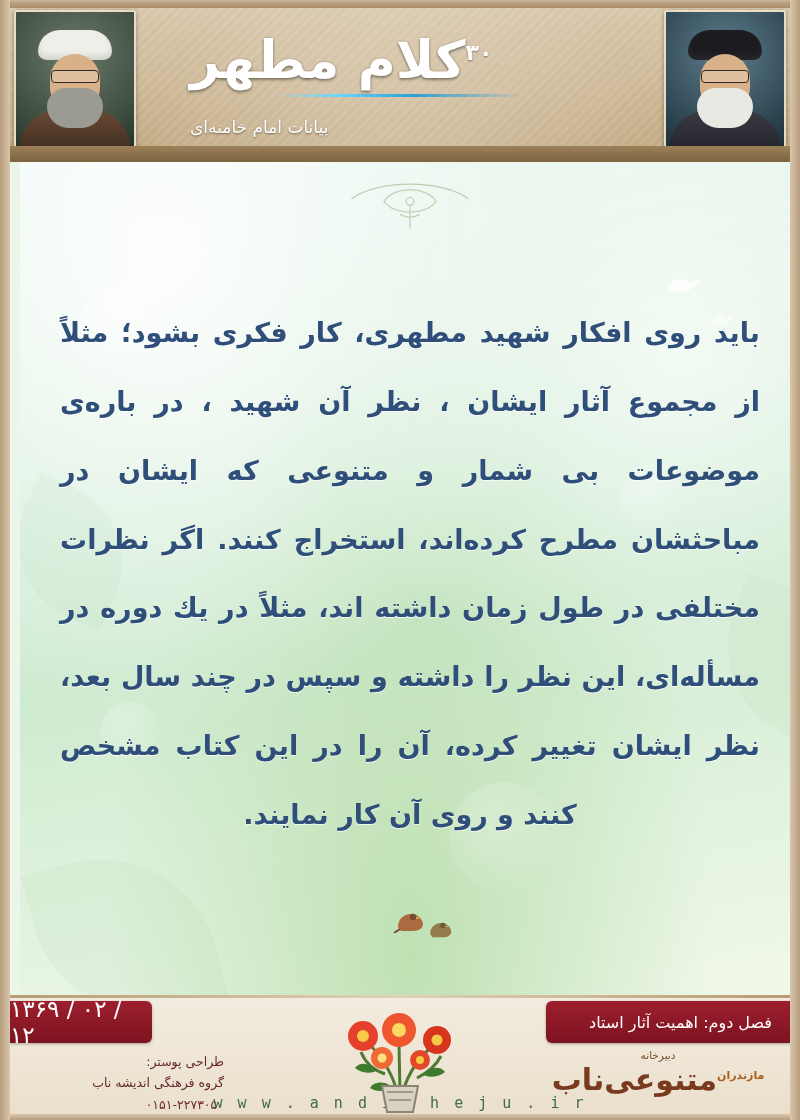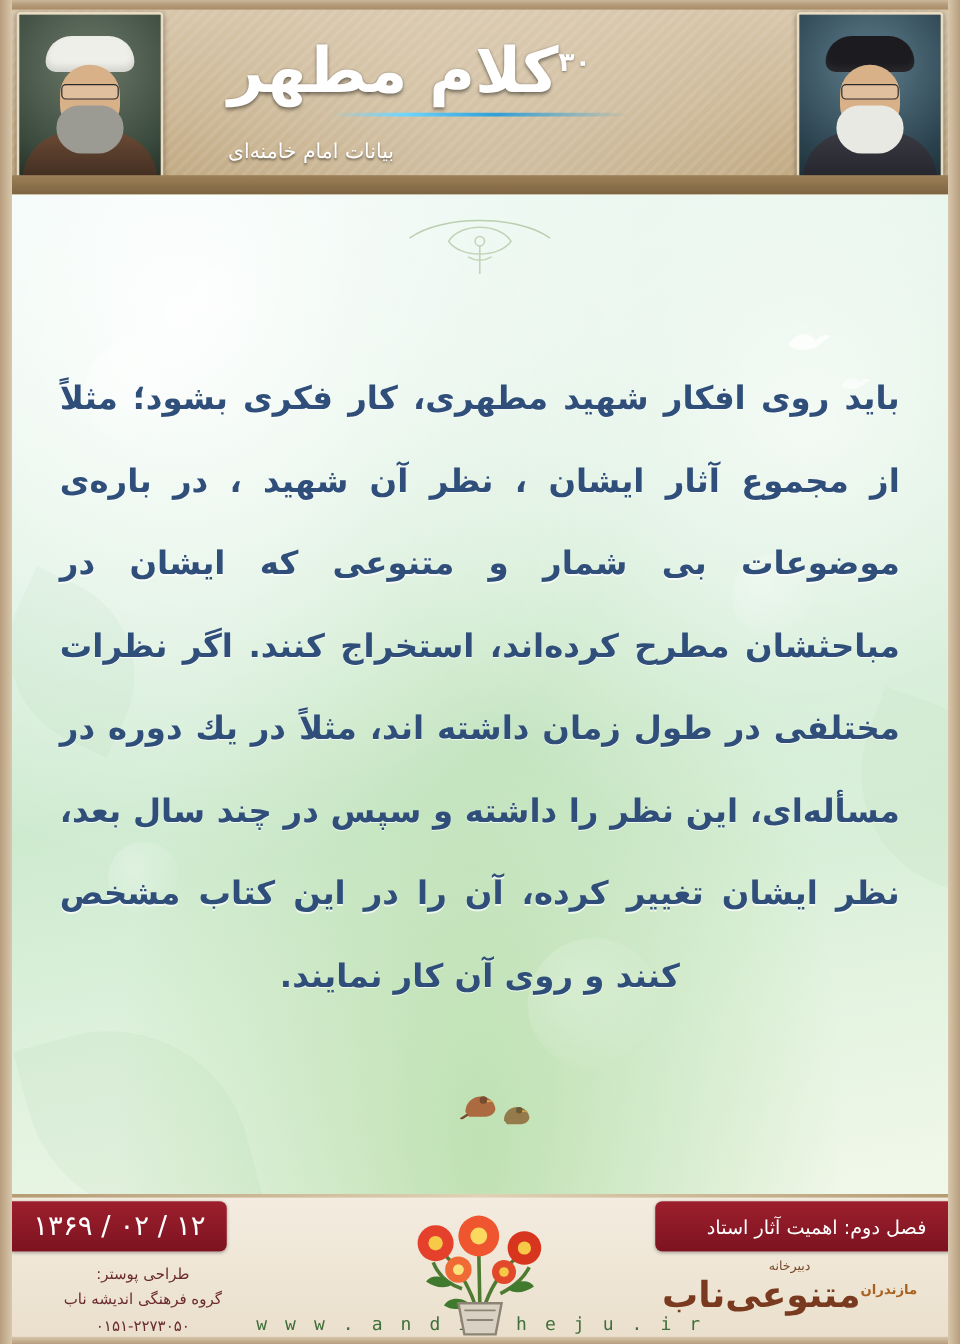--- a/index.html
+++ b/index.html
@@ -162,21 +162,21 @@
     margin: 8px auto 0;
     width: 250px;
     height: 3px;
     background: linear-gradient(90deg, rgba(255,255,255,0), #6bd6ff 25%, #2f9fd6 55%, rgba(255,255,255,0));
     border-radius: 2px;
   }
 
   
   .canvas {
     position: absolute;
-    left: 10px;
+    left: 20px;
     top: 162px;
     width: 780px;
     height: 835px;
     background:
       radial-gradient(ellipse at 18% 12%, rgba(255,255,255,.95), rgba(255,255,255,0) 45%),
       radial-gradient(ellipse at 85% 22%, rgba(255,255,255,.7), rgba(255,255,255,0) 40%),
       radial-gradient(ellipse at 50% 95%, rgba(183,221,170,.85), rgba(183,221,170,0) 55%),
       linear-gradient(170deg, #e9f7f1 0%, #d8efdd 30%, #cdeacf 55%, #e3f3e0 80%, #f1f8ea 100%);
     overflow: hidden;
     z-index: 10;
@@ -253,21 +253,21 @@
   .footer-line {
     position: absolute;
     left: 0; top: 0;
     width: 800px; height: 3px;
     background: linear-gradient(90deg, #b49a72, #e0d2b6, #b49a72);
   }
   .date-badge {
     position: absolute;
     left: 10px;
     top: 6px;
-    width: 179px;
+    width: 142px;
     height: 42px;
     background: linear-gradient(180deg, #9d1f2d, #7d1320);
     border-top-right-radius: 6px;
     border-bottom-right-radius: 6px;
     display: flex;
     align-items: center;
     justify-content: center;
     color: #fff;
     font-size: 23px;
     letter-spacing: 1px;
@@ -290,21 +290,20 @@
     color: #fff;
     font-size: 16px;
     direction: rtl;
     box-shadow: 0 1px 3px rgba(0,0,0,.3);
   }
   .credits {
     position: absolute;
     left: 14px;
     top: 56px;
     width: 210px;
-    text-align: center;
     direction: rtl;
     color: #6a2a2f;
     font-size: 12.5px;
     line-height: 1.7;
   }
   .credits .row { display: block; }
   .publisher {
     position: absolute;
     right: 22px;
     top: 54px;

